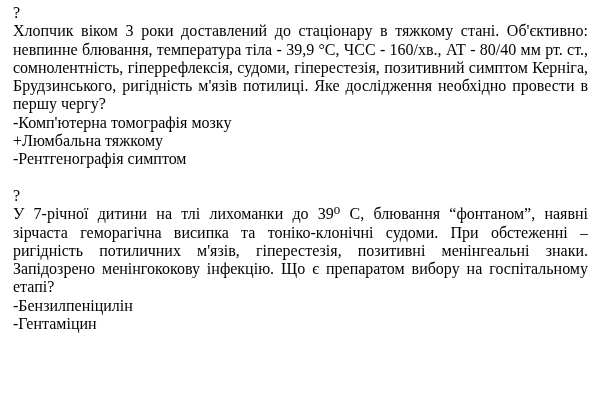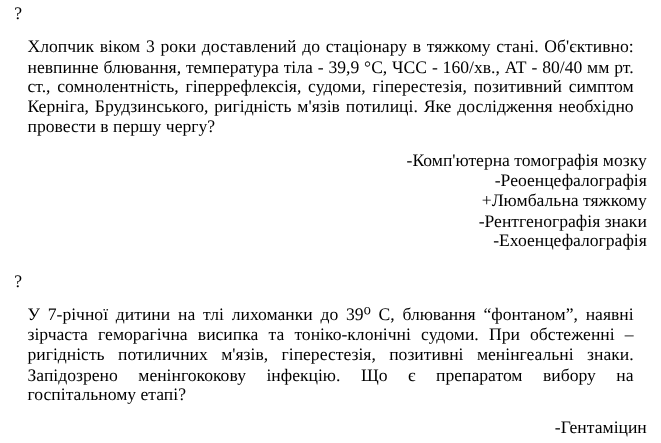--- a/index.html
+++ b/index.html
@@ -17,47 +17,46 @@
     font-family: "Liberation Serif", "DejaVu Serif", serif;
     font-size: 16px;
     line-height: 18.3px;
     overflow: hidden;
   }
   .marker {
     margin: 0;
     text-align: left;
   }
   .qtext {
-    margin: 12px;
+    margin: 0;
     text-align: justify;
   }
   .opt {
     margin: 0;
-    text-align: right;
+    text-align: left;
     white-space: nowrap;
   }
   .question-block + .question-block {
     margin-top: 18.3px; 
   }
 </style>
 </head>
 <body>
 
 <div class="doc">
 
   <div class="question-block">
     <p class="marker">?</p>
     <p class="qtext">Хлопчик віком 3 роки доставлений до стаціонару в тяжкому стані. Об'єктивно: невпинне блювання, температура тіла - 39,9 °С, ЧСС - 160/хв., АТ - 80/40 мм рт. ст., сомнолентність, гіперрефлексія, судоми, гіперестезія, позитивний симптом Керніга, Брудзинського, ригідність м'язів потилиці. Яке дослідження необхідно провести в першу чергу?</p>
     <p class="opt">-Комп'ютерна томографія мозку</p>
-    <p class="opt">-Реоенцефалографія</p>
     <p class="opt">+Люмбальна тяжкому</p>
-    <p class="opt">-Рентгенографія знаки</p>
-    <p class="opt">-Ехоенцефалографія</p>
+    <p class="opt">-Рентгенографія симптом</p>
   </div>
 
   <div class="question-block">
     <p class="marker">?</p>
     <p class="qtext">У 7-річної дитини на тлі лихоманки до 39⁰ С, блювання “фонтаном”, наявні зірчаста геморагічна висипка та тоніко-клонічні судоми. При обстеженні – ригідність потиличних м'язів, гіперестезія, позитивні менінгеальні знаки. Запідозрено менінгококову інфекцію. Що є препаратом вибору на госпітальному етапі?</p>
+    <p class="opt">-Бензилпеніцилін</p>
     <p class="opt">-Гентаміцин</p>
 
   </div>
 
 </div>
 
 </body></html>

